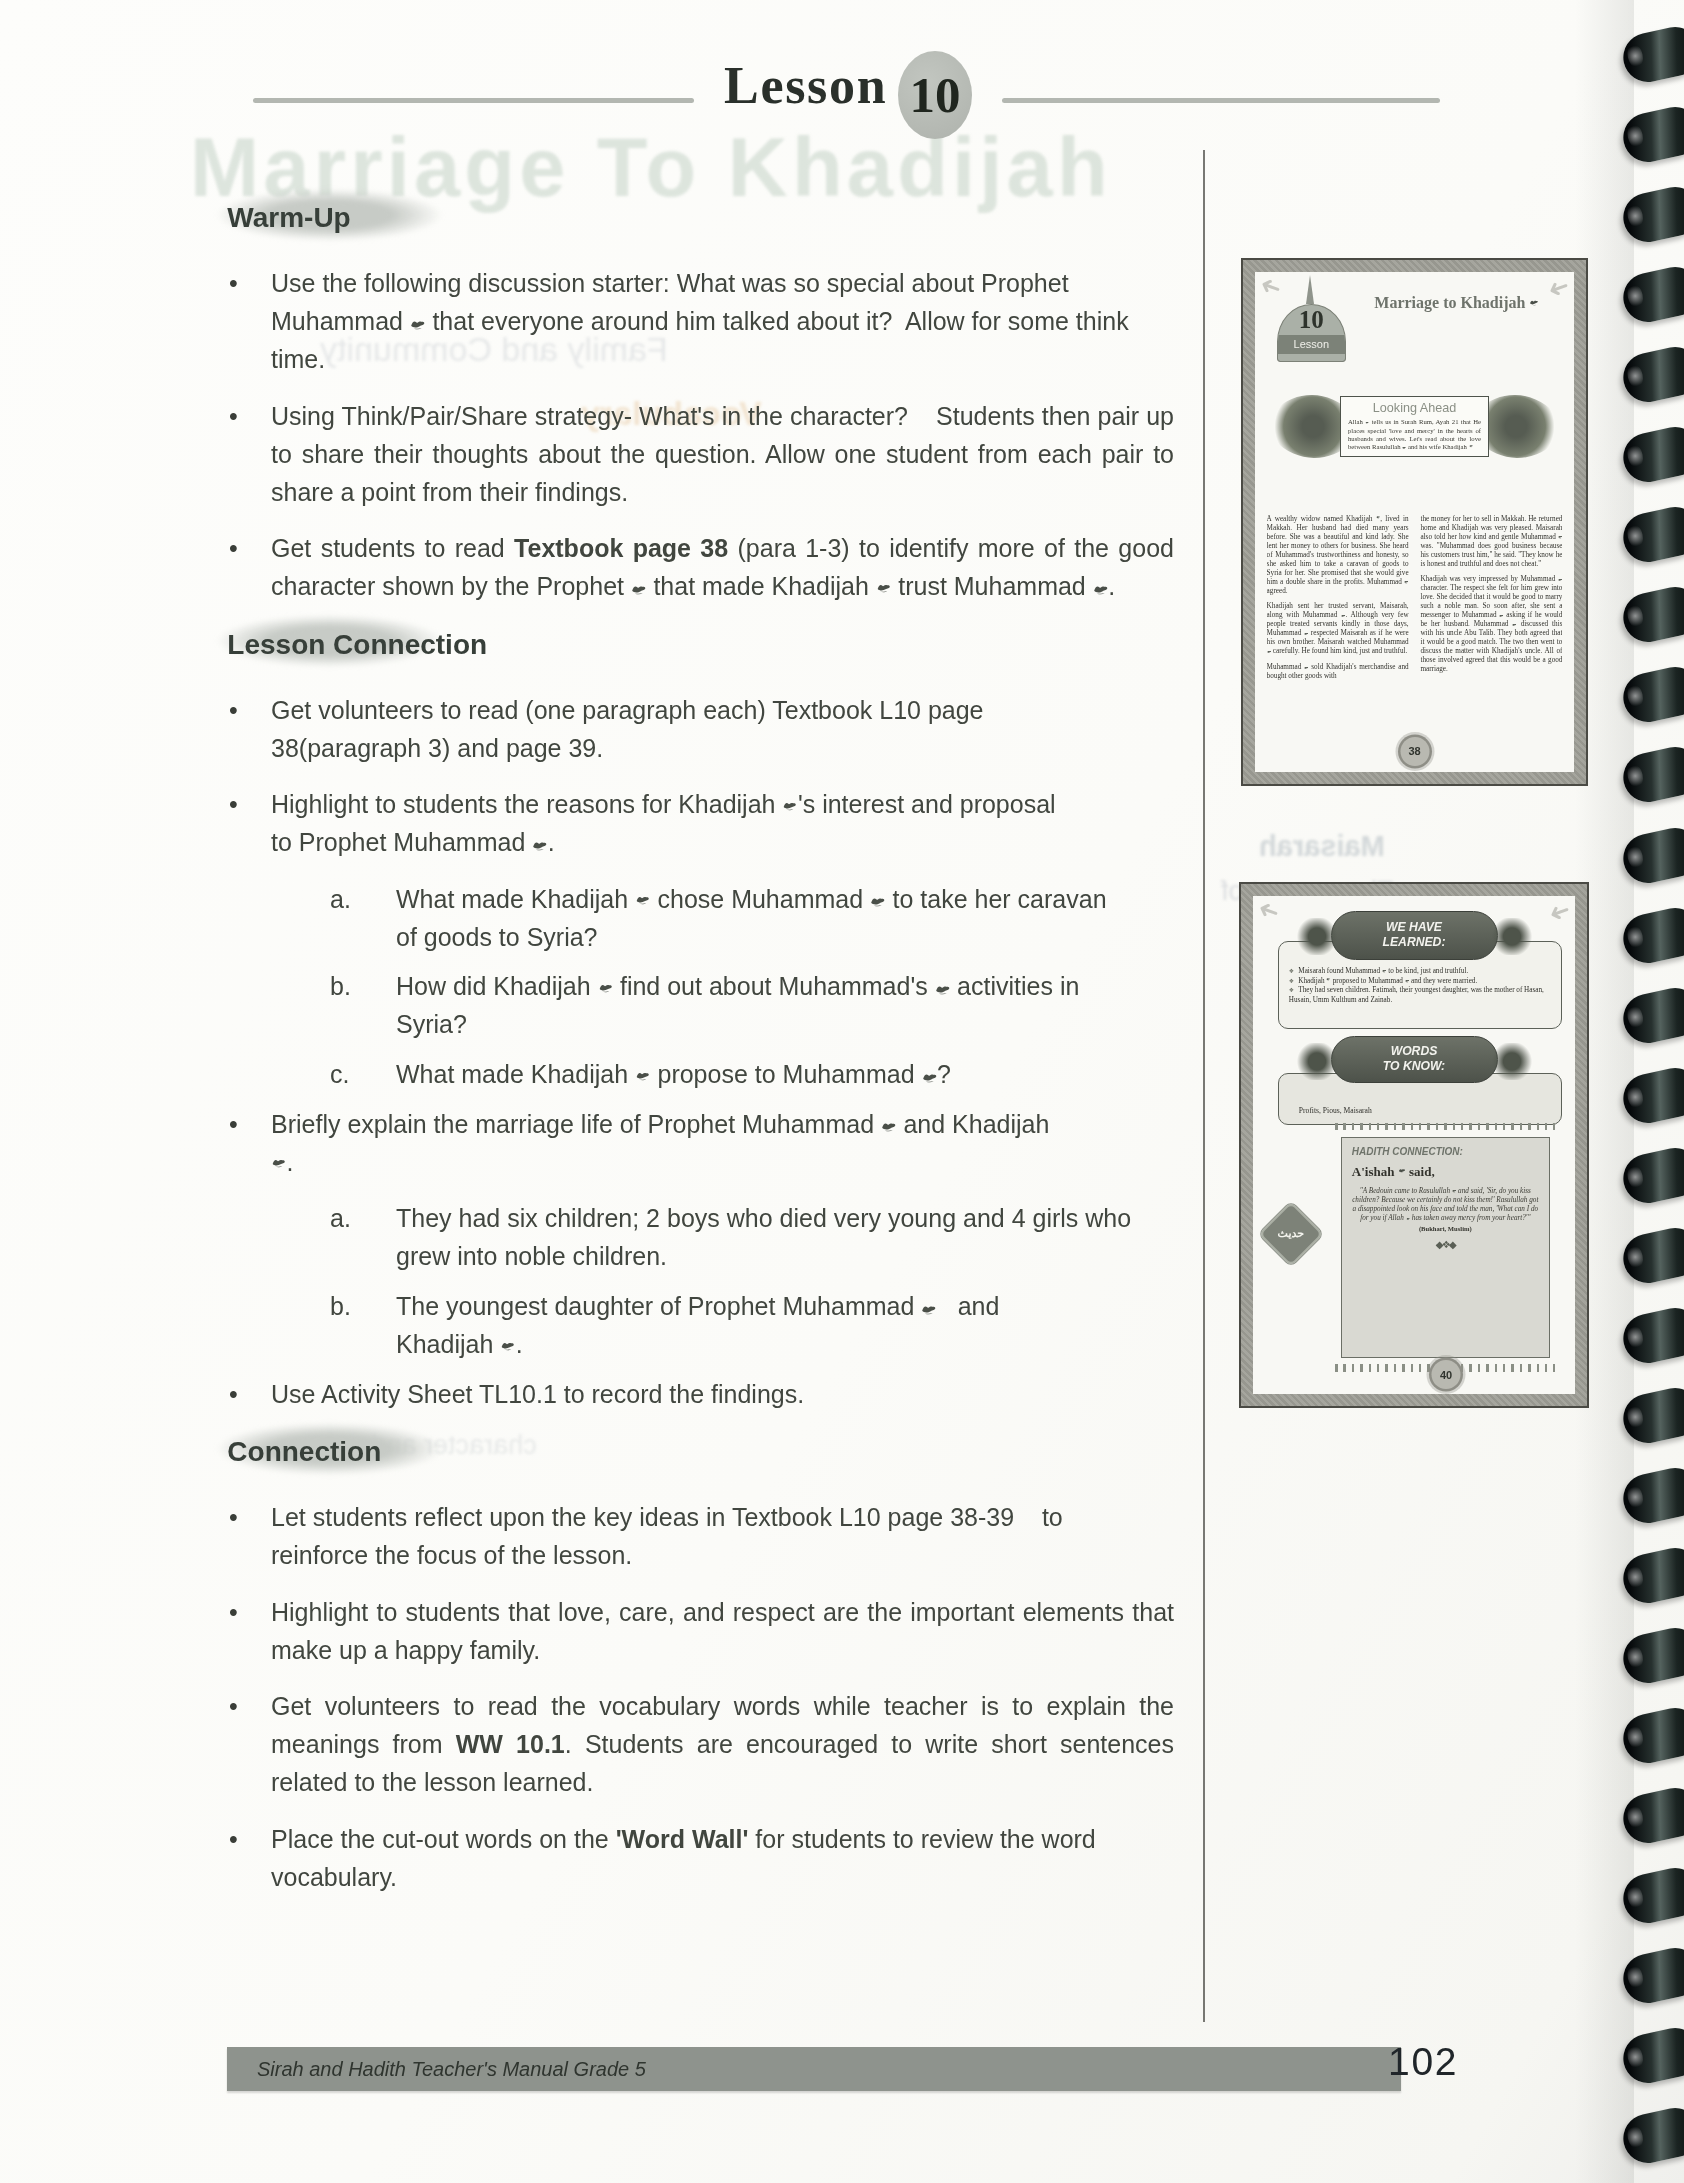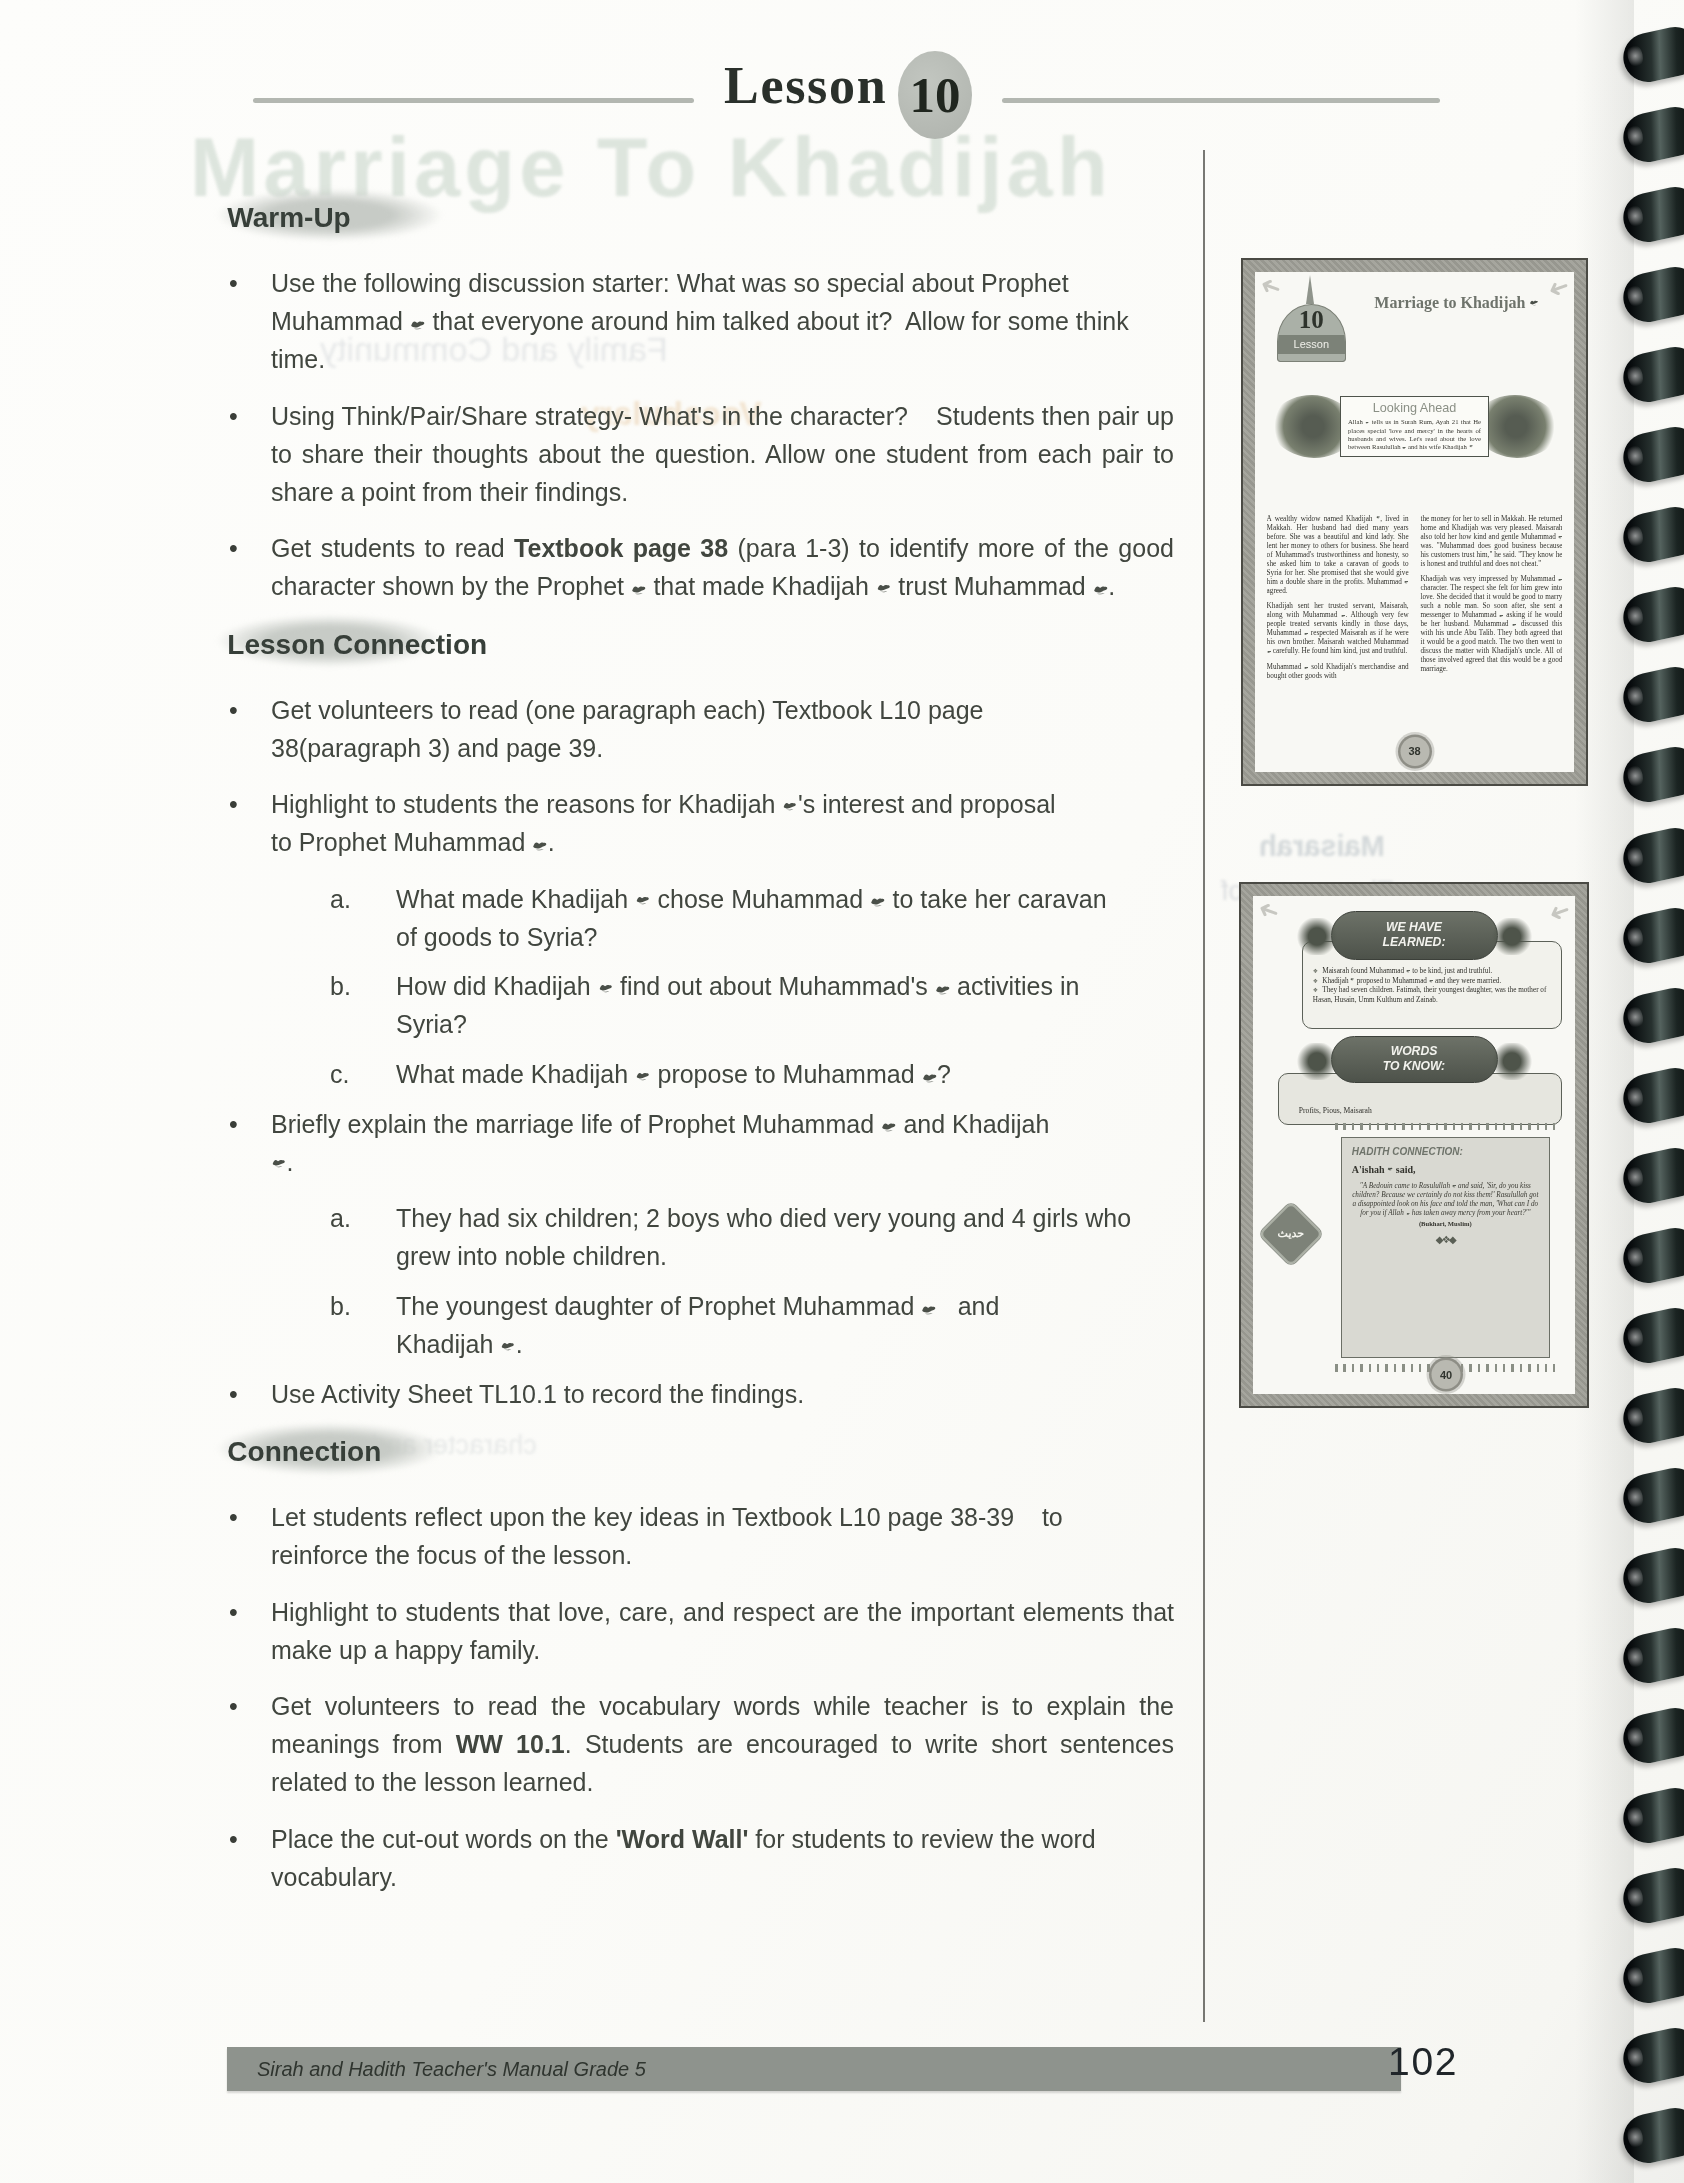--- a/index.html
+++ b/index.html
@@ -92,34 +92,34 @@
   
   .pill{position:relative;margin:0 auto;width:165px;background:linear-gradient(#6d7268,#4d524a);
         border:1.7px solid #3c403a;border-radius:25px;color:#f3f3ee;font-style:italic;font-weight:bold;
         text-align:center;white-space:pre-line;z-index:2;}
   .pill::before,.pill::after{content:"";position:absolute;top:6.7px;width:44px;height:37px;
         background:radial-gradient(circle,#4e544a 30%,rgba(78,84,74,0) 70%);}
   .pill::before{left:-37px;}  .pill::after{right:-37px;}
   .whl-pill{margin-top:15px;font-size:12.2px;line-height:15px;padding:8.4px 0;}
   .wl-box{position:absolute;top:45px;left:25px;right:13.5px;height:88px;border:1.7px solid #5c6158;border-radius:10px;
           background:#f2f2ec;padding:25px 10px 0 10px;box-sizing:border-box;
-          font-family:"Liberation Serif",serif;font-size:7.2px;line-height:9.7px;color:#2f2f2a;margin-left:24px;}
+          font-family:"Liberation Serif",serif;font-size:7.2px;line-height:9.7px;color:#2f2f2a;}
   .wl-box div::before{content:"\2756";color:#6a6f64;margin-right:4.2px;font-size:5.9px;}
   .wtk-pill{position:absolute;top:140px;left:0;right:0;margin:auto;font-size:12.2px;line-height:15px;padding:7.6px 0;width:165px;}
   .wtk-box{position:absolute;top:177px;left:25px;right:13.5px;height:52px;border:1.7px solid #5c6158;border-radius:10px;
            background:#e6e6df;box-sizing:border-box;padding:32px 0 0 20px;
            font-family:"Liberation Serif",serif;font-size:7.6px;color:#2f2f2a;}
   .hadith{position:absolute;top:241px;left:88px;width:209px;height:221px;background:#d9d9d2;
           border:1.7px solid #6b6f66;box-shadow:0 0 0 4.2px #ececе6,0 0 0 5.9px #989890;box-sizing:border-box;
           padding:8.4px 10px;}
   .hadith::before,.hadith::after{content:"";position:absolute;left:-6.7px;right:-6.7px;height:7.6px;
           background:repeating-linear-gradient(90deg,#8a8f85 0 2.5px,rgba(0,0,0,0) 2.5px 8.4px);}
   .hadith::before{top:-15px;} .hadith::after{bottom:-15px;}
   .h-title{font-style:italic;font-weight:bold;font-size:10px;color:#6e736a;margin-bottom:6.7px;}
-  .h-intro{font-family:"Liberation Serif",serif;font-weight:bold;font-size:10px;color:#33332d;margin-bottom:6.7px;}
+  .h-intro{font-family:"Liberation Serif",serif;font-weight:bold;font-size:13px;color:#33332d;margin-bottom:6.7px;}
   .h-quote{font-family:"Liberation Serif",serif;font-style:italic;font-size:7.2px;line-height:9.3px;
            text-align:center;color:#3a3a33;}
   .h-src{font-family:"Liberation Serif",serif;font-weight:bold;font-size:6.6px;text-align:center;color:#33332d;margin-top:1.7px;}
   .h-orn{text-align:center;color:#5a5f55;font-size:10px;letter-spacing:-1.7px;margin-top:6.7px;}
   .medallion{position:absolute;left:10px;top:310px;width:56px;height:56px;display:grid;place-items:center;}
   .medallion .diamond{position:absolute;inset:5px;background:#7d8278;border:2.5px solid #aaafa4;
           outline:1.7px solid #8b9086;transform:rotate(45deg);border-radius:6.7px;}
   .medallion .mtxt{position:relative;color:#f4f4ee;font-size:11px;font-weight:bold;}
 
   

